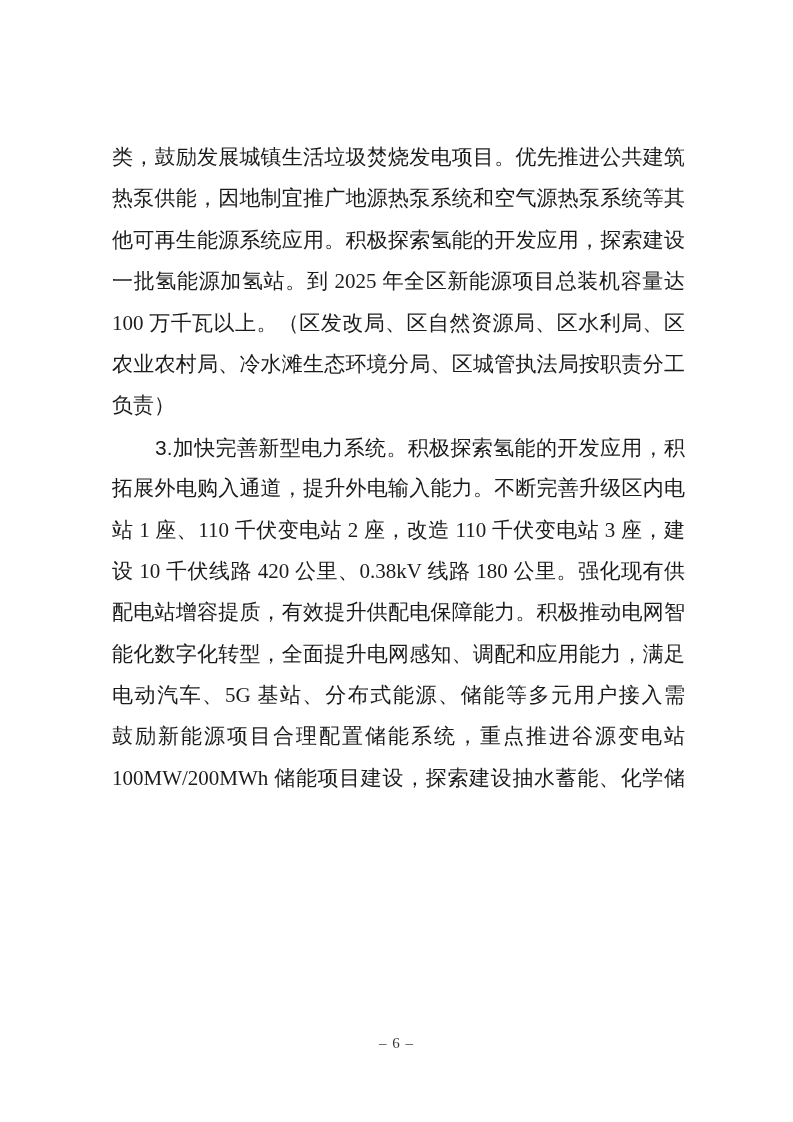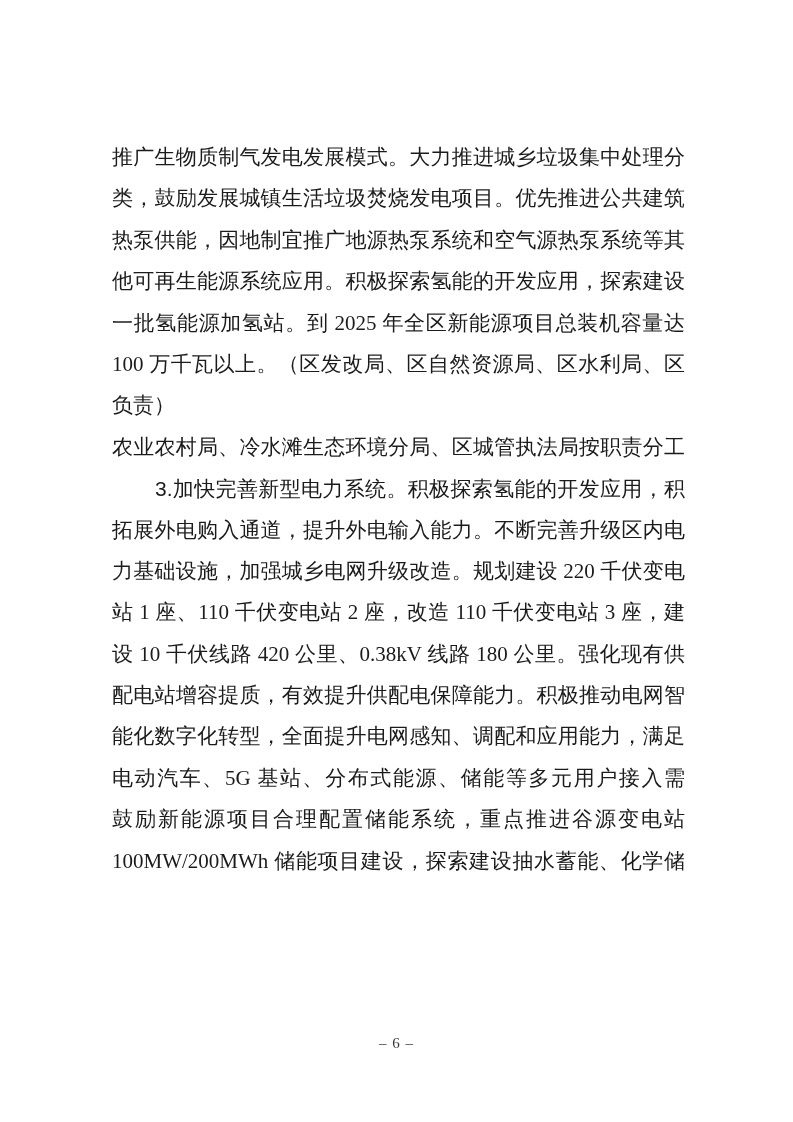--- a/index.html
+++ b/index.html
@@ -57,31 +57,29 @@
     color: #3a3a3a;
     letter-spacing: 1px;
     font-family: "Liberation Serif", "DejaVu Serif", serif;
   }
 </style>
 </head>
 <body>
 
 <div class="page">
   <div class="textblock">
-    <div class="line"><span class="seg">推广生物质制气发电发展模式。大力推进城乡垃圾集中处理分</span></div>
     <div class="line"><span class="seg">类，鼓励发展城镇生活垃圾焚烧发电项目。优先推进公共建筑</span></div>
     <div class="line"><span class="seg">热泵供能，因地制宜推广地源热泵系统和空气源热泵系统等其</span></div>
     <div class="line"><span class="seg">他可再生能源系统应用。积极探索氢能的开发应用，探索建设</span></div>
     <div class="line"><span class="seg">一批氢能源加氢站。到 2025 年全区新能源项目总装机容量达</span></div>
     <div class="line"><span class="seg">100 万千瓦以上。</span><span class="seg kaiti">（区发改局、区自然资源局、区水利局、区</span></div>
+    <div class="line"><span class="seg kaiti">农业农村局、冷水滩生态环境分局、区城管执法局按职责分工</span></div>
     <div class="line end"><span class="seg kaiti">负责）</span></div>
-    <div class="line"><span class="seg kaiti">农业农村局、冷水滩生态环境分局、区城管执法局按职责分工</span></div>
     <div class="line indent"><span class="seg bold">3.加快完善新型电力系统。</span><span class="seg">积极探索氢能的开发应用，积极</span></div>
     <div class="line"><span class="seg">拓展外电购入通道，提升外电输入能力。不断完善升级区内电</span></div>
-    <div class="line"><span class="seg">力基础设施，加强城乡电网升级改造。规划建设 220 千伏变电</span></div>
     <div class="line"><span class="seg">站 1 座、110 千伏变电站 2 座，改造 110 千伏变电站 3 座，建</span></div>
     <div class="line"><span class="seg">设 10 千伏线路 420 公里、0.38kV 线路 180 公里。强化现有供</span></div>
     <div class="line"><span class="seg">配电站增容提质，有效提升供配电保障能力。积极推动电网智</span></div>
     <div class="line"><span class="seg">能化数字化转型，全面提升电网感知、调配和应用能力，满足</span></div>
     <div class="line"><span class="seg">电动汽车、5G 基站、分布式能源、储能等多元用户接入需求。</span></div>
     <div class="line"><span class="seg">鼓励新能源项目合理配置储能系统，重点推进谷源变电站</span></div>
     <div class="line"><span class="seg">100MW/200MWh 储能项目建设，探索建设抽水蓄能、化学储能、</span></div>
   </div>
   <div class="pagenum">– 6 –</div>
 </div>

